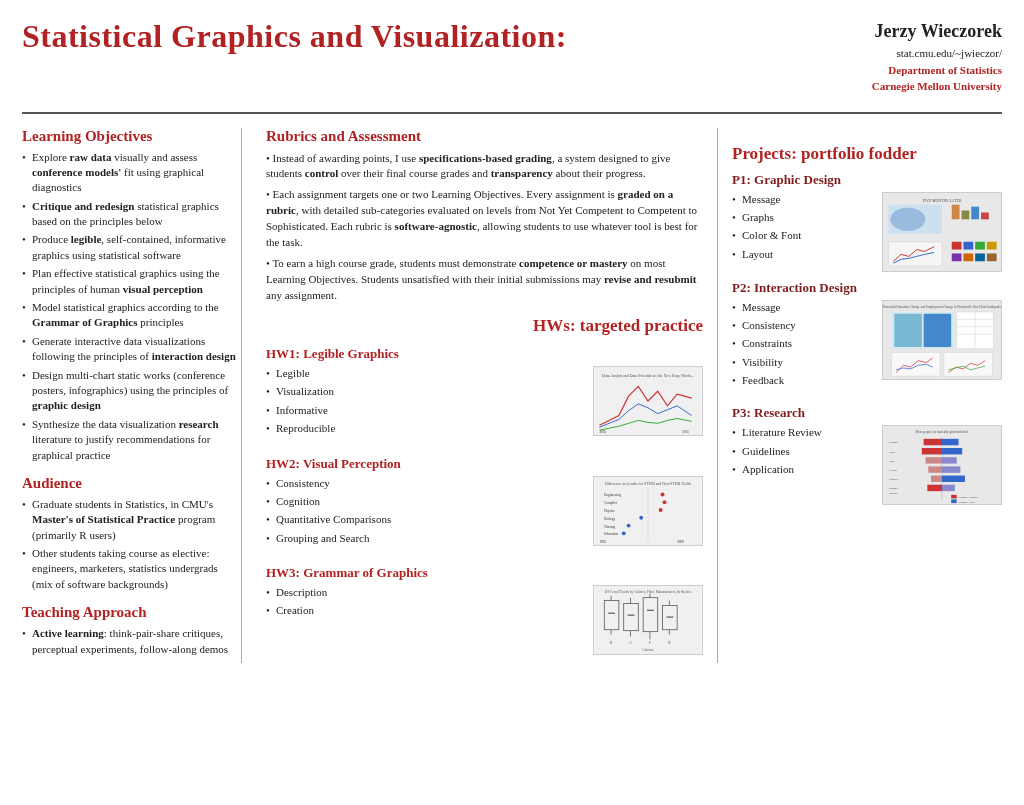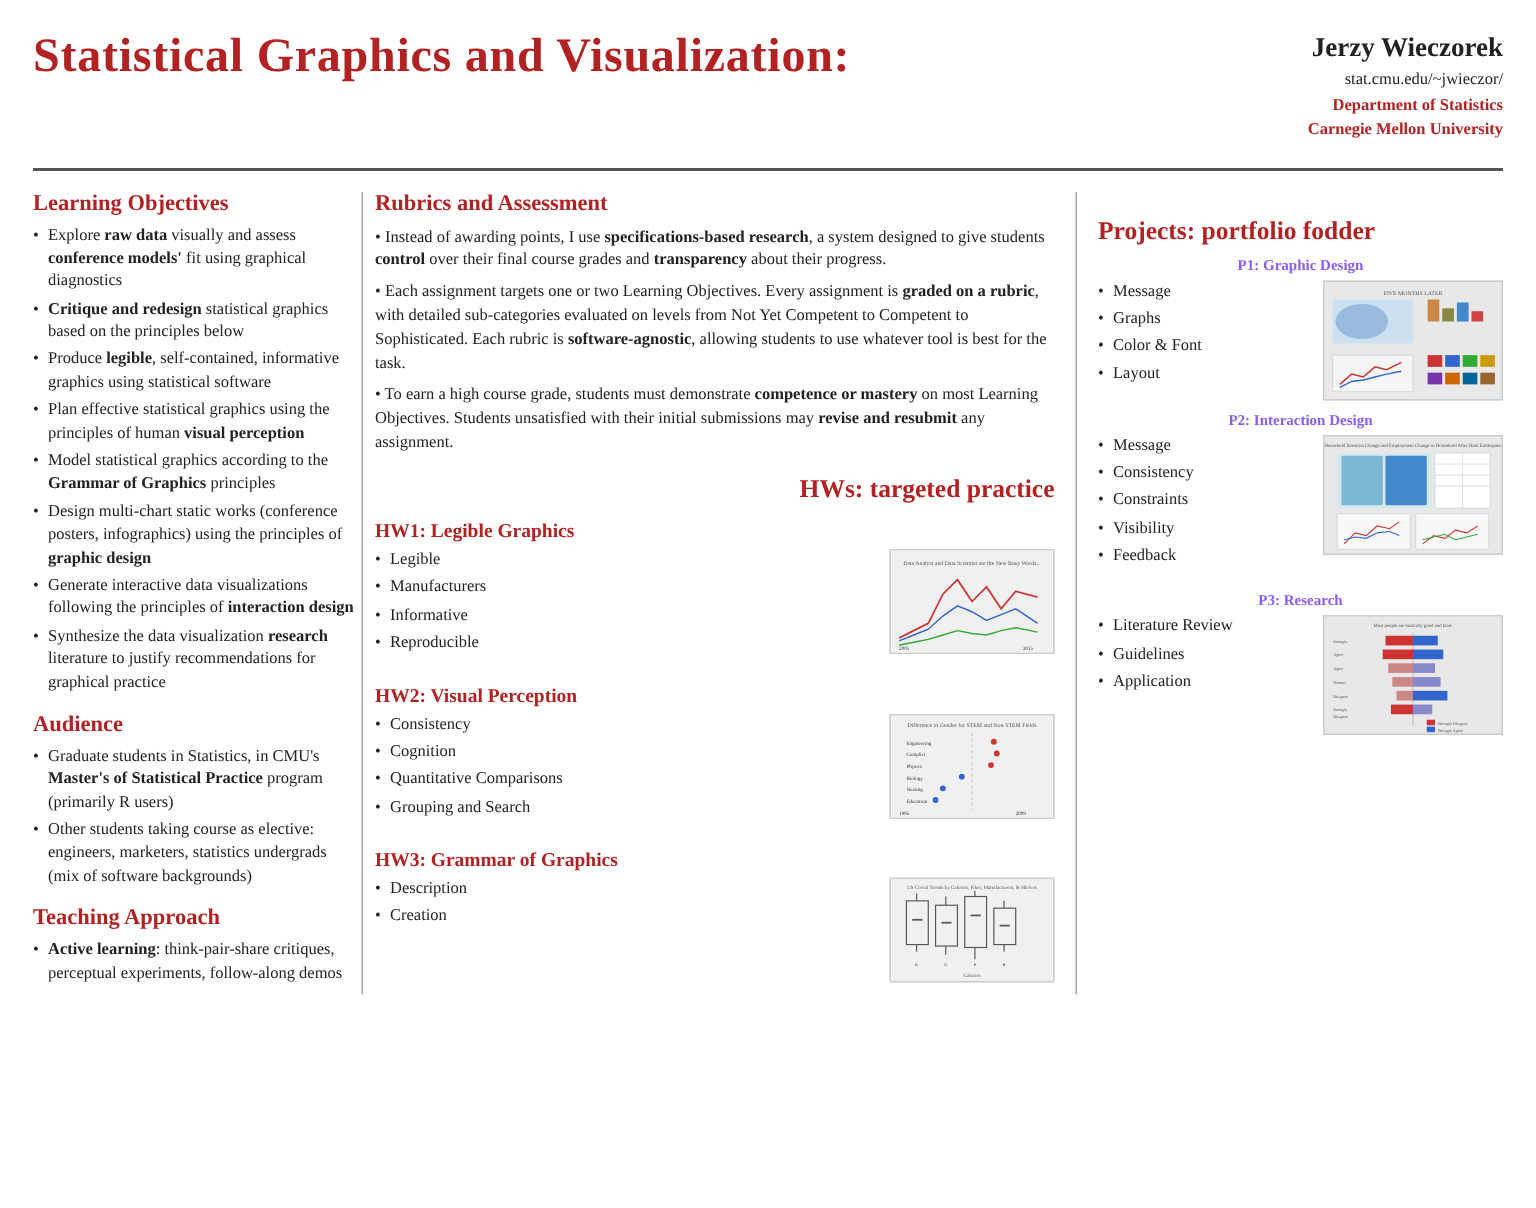--- a/index.html
+++ b/index.html
@@ -51,21 +51,21 @@
     }
     .main-content {
       display: flex;
       gap: 0;
     }
     
     .left-col {
       width: 220px;
       min-width: 200px;
       border-right: 1.5px solid #aaa;
-      margin-right: 8px;
+      margin-right: 24px;
     }
     
     .mid-col {
       flex: 1;
       border-right: 1.5px solid #aaa;
       padding-right: 14px;
       margin-right: 14px;
     }
     
     .right-col {
@@ -137,26 +137,25 @@
       display: flex;
       align-items: center;
       justify-content: center;
       overflow: hidden;
     }
     
     .proj-section {
       margin-top: 8px;
     }
     .proj-title {
-      font-size: 10px;
-      font-weight: bold;
-      color: #8b5cf6;
+      font-size: 13px;
+      font-weight: bold;
+      color: #7f1d1d;
       font-family: 'Georgia', serif;
       margin-bottom: 4px;
-      text-align: center;
     }
     .proj-row {
       display: flex;
       gap: 6px;
       align-items: flex-start;
     }
     .proj-list { flex: 1; }
     .proj-img {
       width: 120px;
       min-width: 100px;
@@ -195,51 +194,51 @@
 <div class="main-content">
 
   <div class="left-col">
     <div class="section-title">Learning Objectives</div>
     <ul class="bullet-list">
       <li>Explore <span class="bold">raw data</span> visually and assess <span class="bold">conference models'</span> fit using graphical diagnostics</li>
       <li><span class="bold">Critique and redesign</span> statistical graphics based on the principles below</li>
       <li>Produce <span class="bold">legible</span>, self-contained, informative graphics using statistical software</li>
       <li>Plan effective statistical graphics using the principles of human <span class="bold">visual perception</span></li>
       <li>Model statistical graphics according to the <span class="bold">Grammar of Graphics</span> principles</li>
+      <li>Generate interactive data visualizations following the principles of <span class="bold">interaction design</span></li>
       <li>Design multi-chart static works (conference posters, infographics) using the principles of <span class="bold">graphic design</span></li>
-      <li>Generate interactive data visualizations following the principles of <span class="bold">interaction design</span></li>
       <li>Synthesize the data visualization <span class="bold">research</span> literature to justify recommendations for graphical practice</li>
     </ul>
 
     <div class="section-title">Audience</div>
     <ul class="bullet-list">
       <li>Graduate students in Statistics, in CMU's <span class="bold">Master's of Statistical Practice</span> program (primarily R users)</li>
       <li>Other students taking course as elective: engineers, marketers, statistics undergrads (mix of software backgrounds)</li>
     </ul>
 
     <div class="section-title">Teaching Approach</div>
     <ul class="bullet-list">
       <li><span class="bold">Active learning</span>: think-pair-share critiques, perceptual experiments, follow-along demos</li>
     </ul>
   </div>
 
   <div class="mid-col">
     <div class="rubrics-title">Rubrics and Assessment</div>
-    <div class="rubrics-para">• Instead of awarding points, I use <span class="bold">specifications-based research</span>, a system designed to give students <span class="bold">control</span> over their final course grades and <span class="bold">transparency</span> about their progress.</div>
+    <div class="rubrics-para">• Instead of awarding points, I use <span class="bold">specifications-based grading</span>, a system designed to give students <span class="bold">control</span> over their final course grades and <span class="bold">transparency</span> about their progress.</div>
     <div class="rubrics-para">• Each assignment targets one or two Learning Objectives. Every assignment is <span class="bold">graded on a rubric</span>, with detailed sub-categories evaluated on levels from Not Yet Competent to Competent to Sophisticated. Each rubric is <span class="bold">software-agnostic</span>, allowing students to use whatever tool is best for the task.</div>
     <div class="rubrics-para">• To earn a high course grade, students must demonstrate <span class="bold">competence or mastery</span> on most Learning Objectives. Students unsatisfied with their initial submissions may <span class="bold">revise and resubmit</span> any assignment.</div>
 
     <div class="section-title" style="font-size:17px;margin-top:12px;text-align:right;">HWs: targeted practice</div>
 
     <div class="hw-section">
       <div class="hw-title">HW1: Legible Graphics</div>
       <div class="hw-row">
         <ul class="bullet-list hw-list">
           <li>Legible</li>
-          <li>Manufacturers</li>
+          <li>Visualization</li>
           <li>Informative</li>
           <li>Reproducible</li>
         </ul>
         <div class="hw-chart chart-placeholder">
           <svg viewBox="0 0 110 70" xmlns="http://www.w3.org/2000/svg">
             <rect width="110" height="70" fill="#f0f0f0"></rect>
             <text x="55" y="10" text-anchor="middle" font-size="4" fill="#555">Data Analyst and Data Scientist are the New Busy Words...</text>
 
             <polyline points="5,60 15,55 25,50 35,30 45,20 55,35 65,25 75,40 85,28 100,32" fill="none" stroke="#cc3333" stroke-width="1.2"></polyline>
             <polyline points="5,62 15,58 25,54 35,45 45,38 55,42 65,48 75,44 85,40 100,50" fill="none" stroke="#3366cc" stroke-width="1"></polyline>

